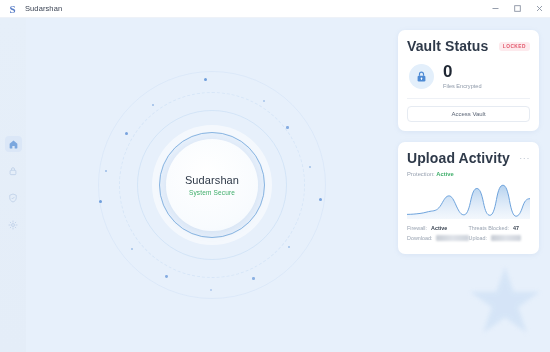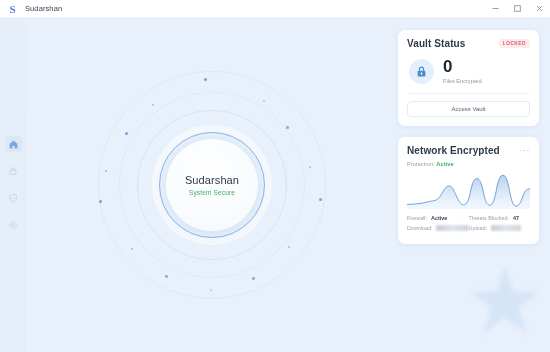--- a/index.html
+++ b/index.html
@@ -124,21 +124,21 @@
     border-radius: 7px;
     box-shadow: 0 1px 5px rgba(120,155,200,.13);
     padding: 8px 9px 9px 9px;
   }
   .card + .card { margin-top: 11px; }
 
   .card-head {
     display: flex; align-items: center; justify-content: space-between;
   }
   .card-title {
-    font-size: 10px; color: #2f3a4a; font-weight: 700; letter-spacing: .1px;
+    font-size: 14px; color: #2f3a4a; font-weight: 700; letter-spacing: .1px;
   }
   .badge {
     font-size: 4.8px; font-weight: 700; letter-spacing: .5px;
     color: #e2566a; background: #fdeaed;
     border-radius: 3px; padding: 2px 4px;
   }
   .kebab {
     color: #b6bfcc; font-size: 9px; line-height: 5px; letter-spacing: .6px;
   }
 
@@ -324,21 +324,21 @@
         </div>
       </div>
 
       <div id="vault-divider"></div>
 
       <button id="access-vault-btn">Access Vault</button>
     </div>
 
     <div class="card">
       <div class="card-head">
-        <span class="card-title">Network Encrypted</span>
+        <span class="card-title">Upload Activity</span>
         <span class="kebab">···</span>
       </div>
 
       <div id="protection-line">
         <span>Protection:</span>
         <span id="protection-status">Active</span>
       </div>
 
       <svg id="net-chart" viewBox="0 0 132 40" preserveAspectRatio="none" height="37">
         <defs>

